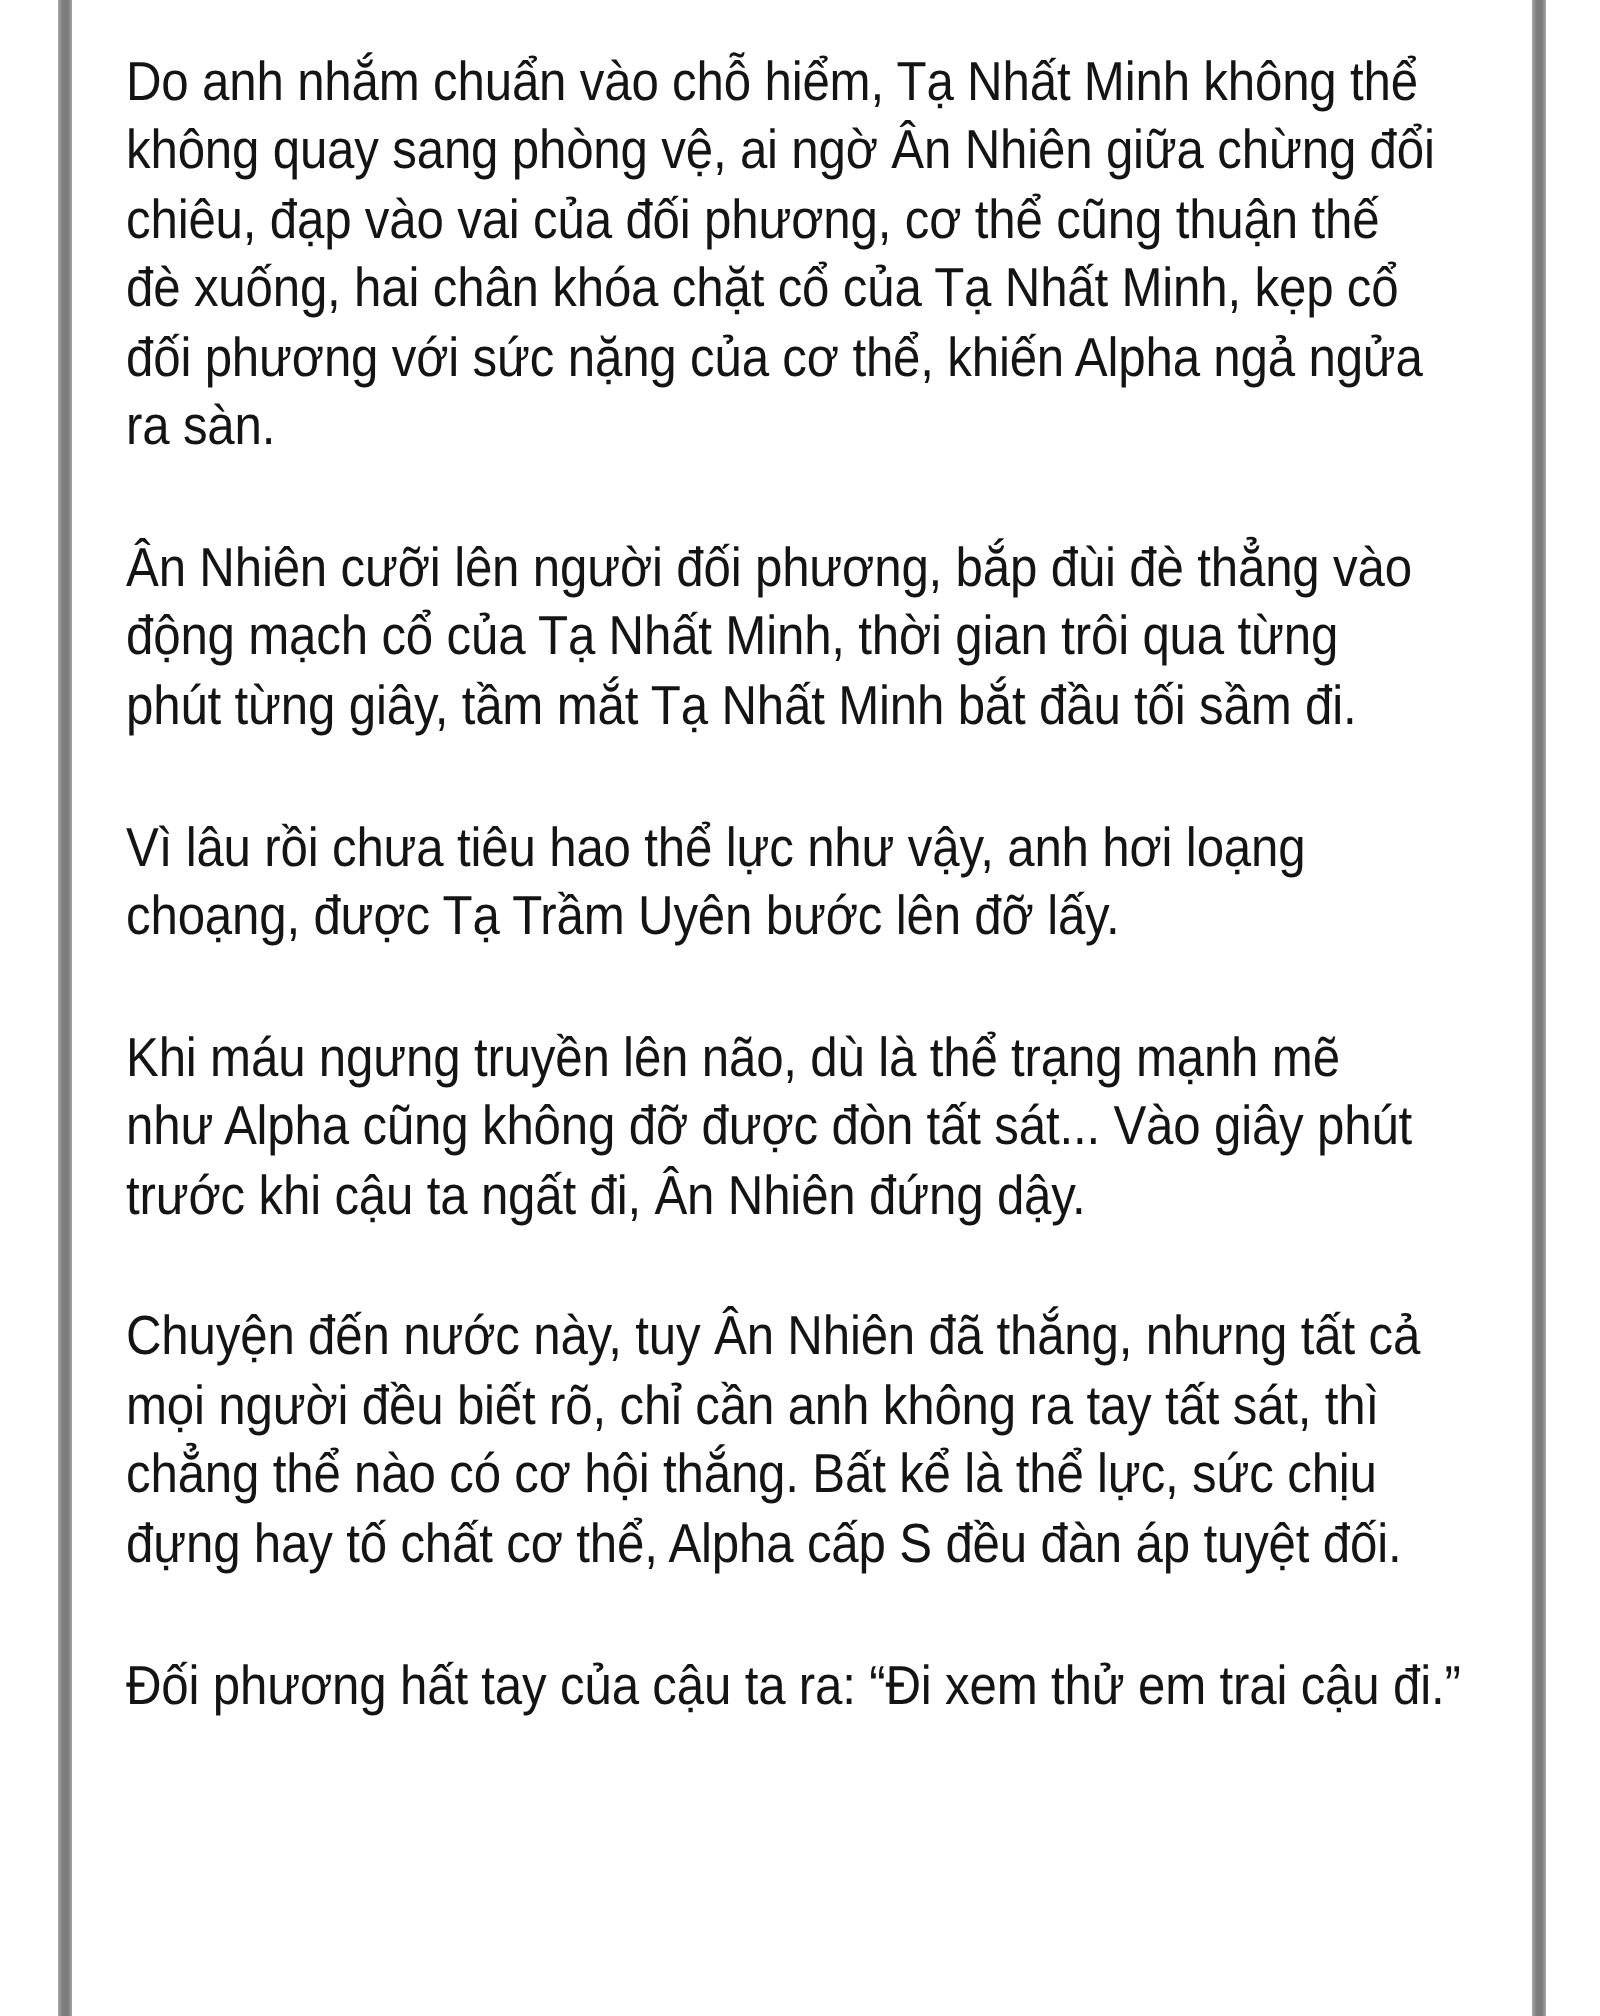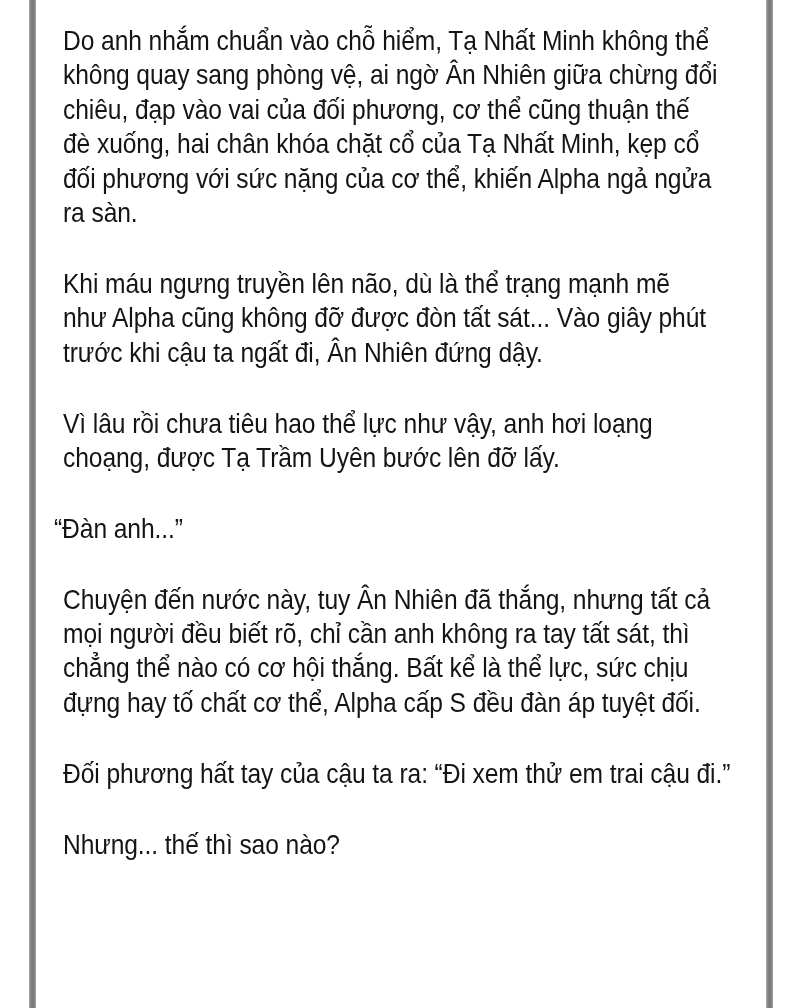--- a/index.html
+++ b/index.html
@@ -36,36 +36,35 @@
 <div class="content">
   <p class="para">
     <span class="line">Do anh nhắm chuẩn vào chỗ hiểm, Tạ Nhất Minh không thể</span>
     <span class="line">không quay sang phòng vệ, ai ngờ Ân Nhiên giữa chừng đổi</span>
     <span class="line">chiêu, đạp vào vai của đối phương, cơ thể cũng thuận thế</span>
     <span class="line">đè xuống, hai chân khóa chặt cổ của Tạ Nhất Minh, kẹp cổ</span>
     <span class="line">đối phương với sức nặng của cơ thể, khiến Alpha ngả ngửa</span>
     <span class="line">ra sàn.</span>
   </p>
   <p class="para">
-    <span class="line">Khi máu ngưng truyền lên não, dù là thể trạng mạnh mẽ</span>
-    <span class="line">như Alpha cũng không đỡ được đòn tất sát... Vào giây phút</span>
-    <span class="line">trước khi cậu ta ngất đi, Ân Nhiên đứng dậy.</span>
+    <span class="line">Ân Nhiên cưỡi lên người đối phương, bắp đùi đè thẳng vào</span>
+    <span class="line">động mạch cổ của Tạ Nhất Minh, thời gian trôi qua từng</span>
+    <span class="line">phút từng giây, tầm mắt Tạ Nhất Minh bắt đầu tối sầm đi.</span>
   </p>
   <p class="para">
     <span class="line">Vì lâu rồi chưa tiêu hao thể lực như vậy, anh hơi loạng</span>
     <span class="line">choạng, được Tạ Trầm Uyên bước lên đỡ lấy.</span>
   </p>
-  <p class="para quote">
-    <span class="line">“Đàn anh...”</span>
+  <p class="para">
+    <span class="line">Khi máu ngưng truyền lên não, dù là thể trạng mạnh mẽ</span>
+    <span class="line">như Alpha cũng không đỡ được đòn tất sát... Vào giây phút</span>
+    <span class="line">trước khi cậu ta ngất đi, Ân Nhiên đứng dậy.</span>
   </p>
   <p class="para">
     <span class="line">Chuyện đến nước này, tuy Ân Nhiên đã thắng, nhưng tất cả</span>
     <span class="line">mọi người đều biết rõ, chỉ cần anh không ra tay tất sát, thì</span>
     <span class="line">chẳng thể nào có cơ hội thắng. Bất kể là thể lực, sức chịu</span>
     <span class="line">đựng hay tố chất cơ thể, Alpha cấp S đều đàn áp tuyệt đối.</span>
   </p>
   <p class="para">
     <span class="line">Đối phương hất tay của cậu ta ra: “Đi xem thử em trai cậu đi.”</span>
   </p>
-  <p class="para">
-    <span class="line">Nhưng... thế thì sao nào?</span>
-  </p>
 </div>
 
 </body></html>

